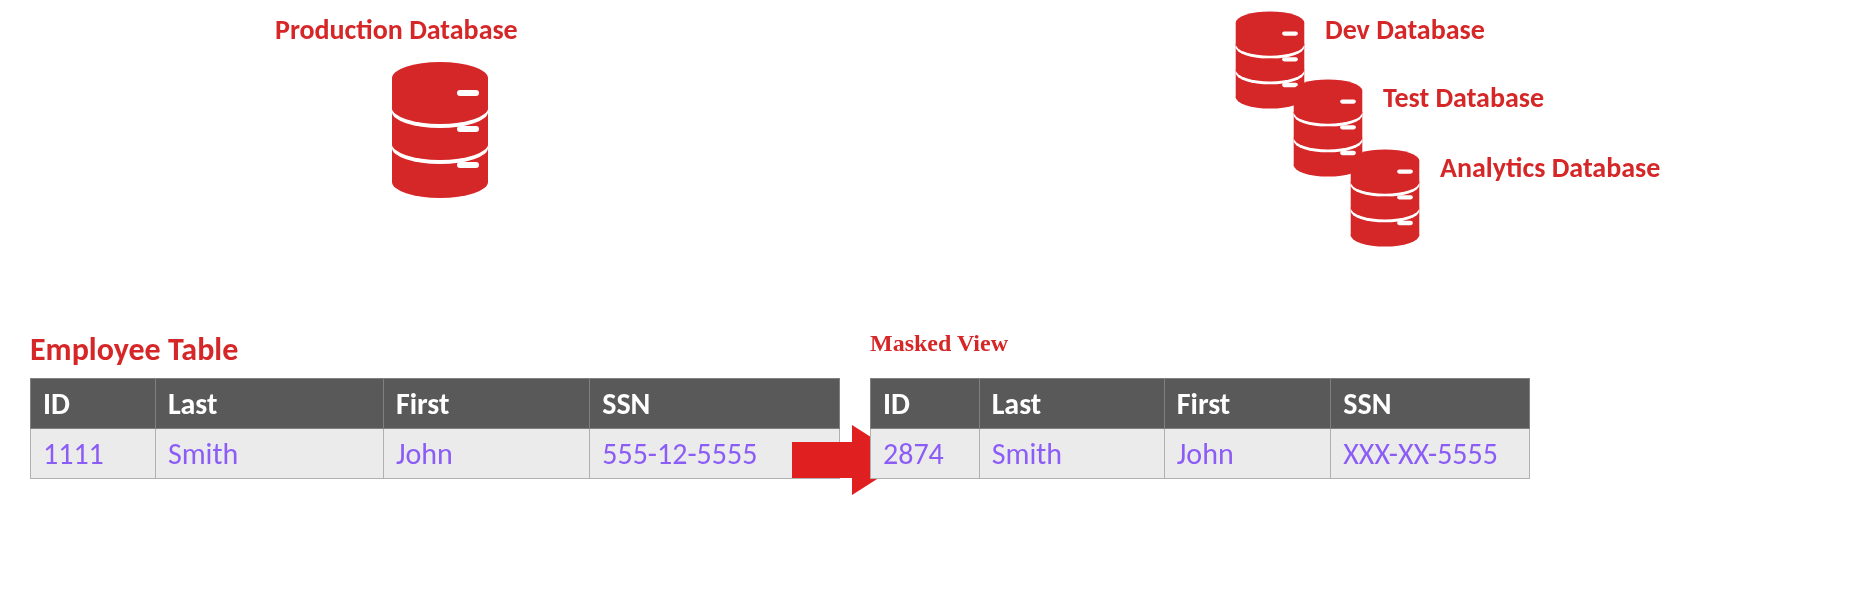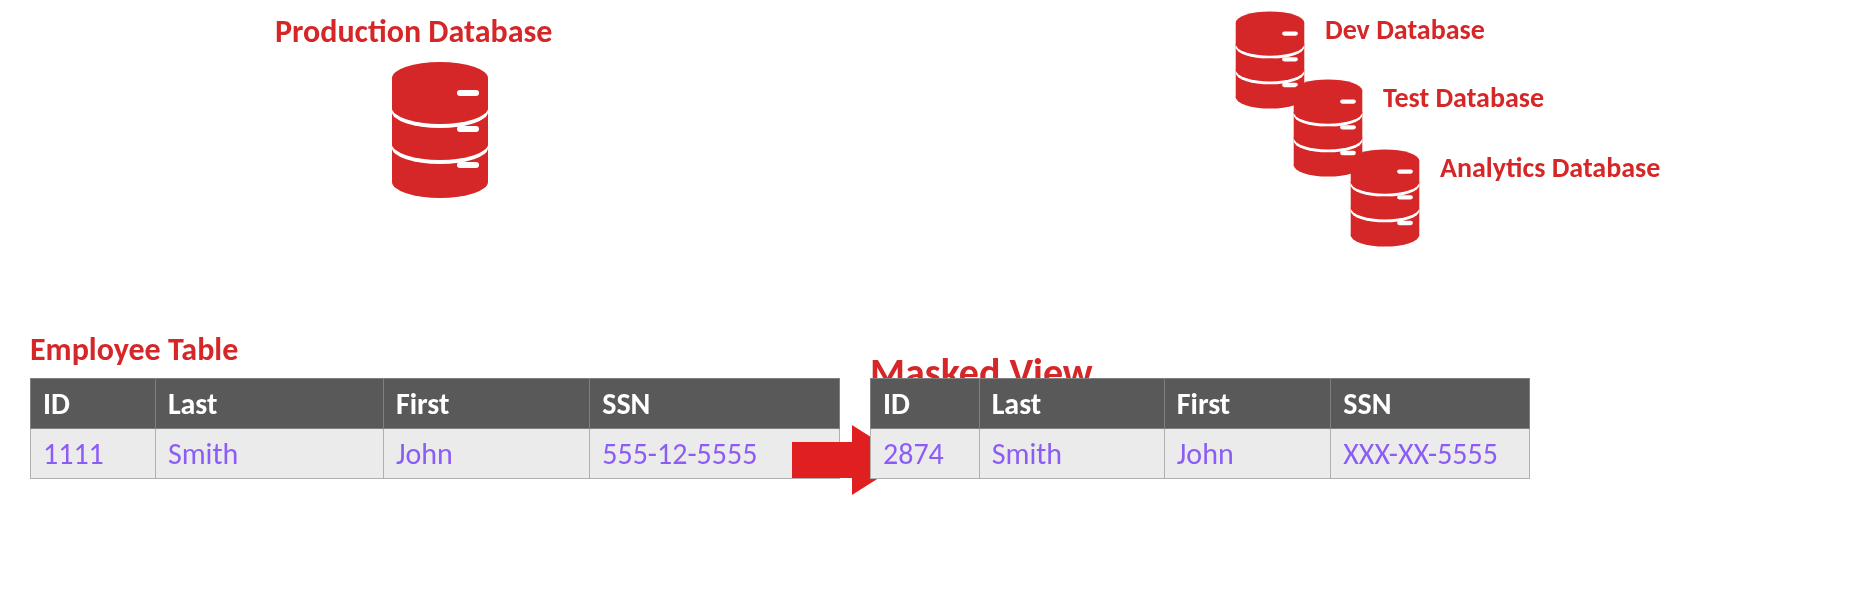--- a/index.html
+++ b/index.html
@@ -2,29 +2,29 @@
 <html><head>
 <meta charset="utf-8">
 <style>
 * { box-sizing: border-box; margin: 0; padding: 0; }
 body { font-family: Calibri, Arial, sans-serif; background: #fff; width: 1870px; height: 602px; position: relative; }
 
 .red-heading { color: #d62728; font-weight: bold; }
 
 .db-icon { display: inline-block; }
 .db-icon svg { display: block; }
-.prod-label { position: absolute; left: 275px; top: 12px; font-size: 32px; }
+.prod-label { position: absolute; left: 275px; top: 12px; font-size: 28px; }
 .prod-db { position: absolute; left: 385px; top: 60px; }
 
 .db-cluster { position: absolute; left: 1230px; top: 10px; }
 .db-stack { position: absolute; }
 .db-label { font-size: 28px; color: #d62728; font-weight: bold; position: absolute; white-space: nowrap; }
 
 .emp-title { position: absolute; left: 30px; top: 330px; font-size: 32px; text-align: center; }
-.mask-title { position: absolute; left: 870px; top: 348px; font-size: 40px; }
+.mask-title { position: absolute; left: 870px; top: 330px; font-size: 24px; font-family: Liberation Serif, serif; }
 
 .data-table { position: absolute; border-collapse: collapse; font-size: 30px; }
 .data-table th { background: #595959; color: #fff; text-align: left; font-weight: bold; padding: 6px 12px; border: 1px solid #808080; }
 .data-table td { color: #8b5cf6; padding: 6px 12px; border: 1px solid #b0b0b0; }
 .data-table tr.zebra td { background: #ecebeb; }
 .data-table tr td { background: #fff; }
 
 .table-left { left: 30px; top: 378px; width: 810px; }
 .table-right { left: 870px; top: 378px; width: 660px; }
 

